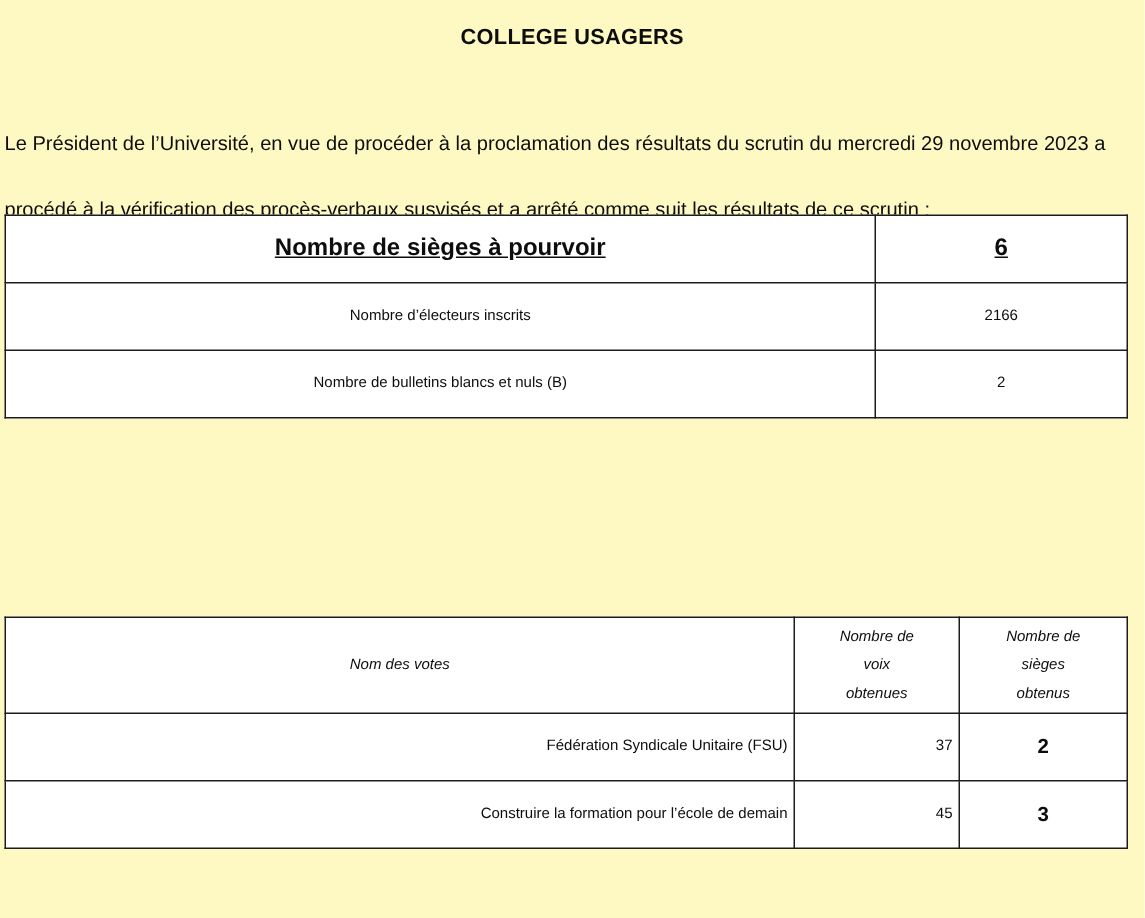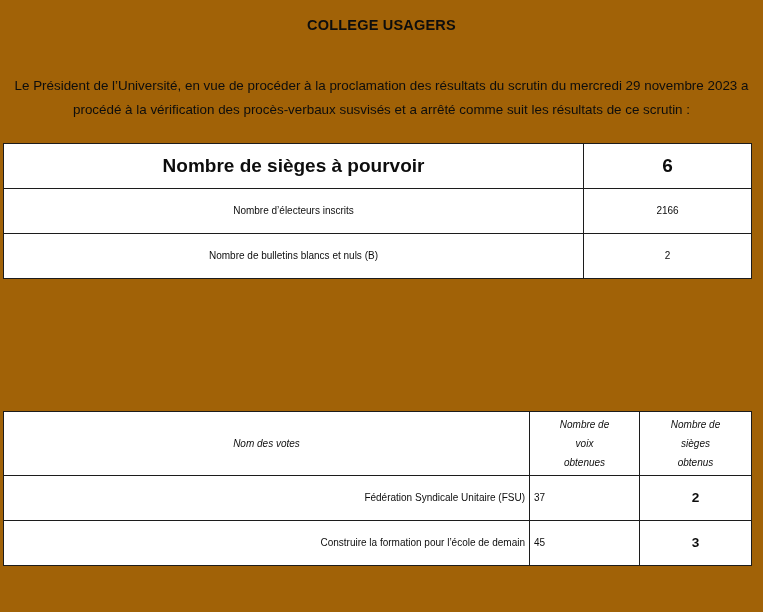--- a/index.html
+++ b/index.html
@@ -14,21 +14,21 @@
     position: relative;
     font-family: "Liberation Sans", sans-serif;
     color: #0d0d0d;
     -webkit-font-smoothing: antialiased;
     overflow: hidden;
   }
 
   .page {
     position: absolute;
     inset: 0;
-    background: #a16207;
+    background: #fef9c3;
   }
 
   
   .doc-title {
     position: absolute;
     top: 16px;
     left: 0;
     width: 763px;
     text-align: center;
     font-size: 14.5px;
@@ -37,22 +37,22 @@
     line-height: 18px;
   }
 
   
   .intro {
     position: absolute;
     top: 61px;
     left: 3px;
     width: 757px;
     font-size: 13.4px;
-    line-height: 24px;
-    text-align: center;
+    line-height: 44px;
+    text-align: left;
     white-space: normal;
   }
 
   
   .vtable {
     position: absolute;
     border-collapse: collapse;
     table-layout: fixed;
     background: #ffffff;
   }
@@ -71,21 +71,21 @@
   #table-scrutin {
     top: 143px;
     left: 3px;
     width: 748px;
   }
   #table-scrutin td {
     text-align: center;
   }
   #table-scrutin .r-label { width: 580px; }
   #table-scrutin .r-value { width: 168px; }
-  #table-scrutin tr.strong td { font-weight: bold; font-size: 19px; }
+  #table-scrutin tr.strong td { font-weight: bold; font-size: 16px; text-decoration: underline; }
   #table-scrutin .row-h      { height: 45px; }
   #table-scrutin .row-h-tall { height: 41px; }
   #table-scrutin .two-line { line-height: 19px; }
 
   
   #table-listes {
     top: 411px;
     left: 3px;
     width: 748px;
   }
@@ -100,21 +100,21 @@
     font-style: italic;
   }
   #table-listes tbody td {
     height: 44px;
   }
   #table-listes tbody td.nom {
     text-align: right;
     padding-left: 9px;
   }
   #table-listes tbody td.voix {
-    text-align: left;
+    text-align: right;
   }
   #table-listes tbody td.sieges {
     text-align: center;
     font-weight: bold;
     font-size: 13.6px;
   }
 </style>
 </head>
 <body>
 

